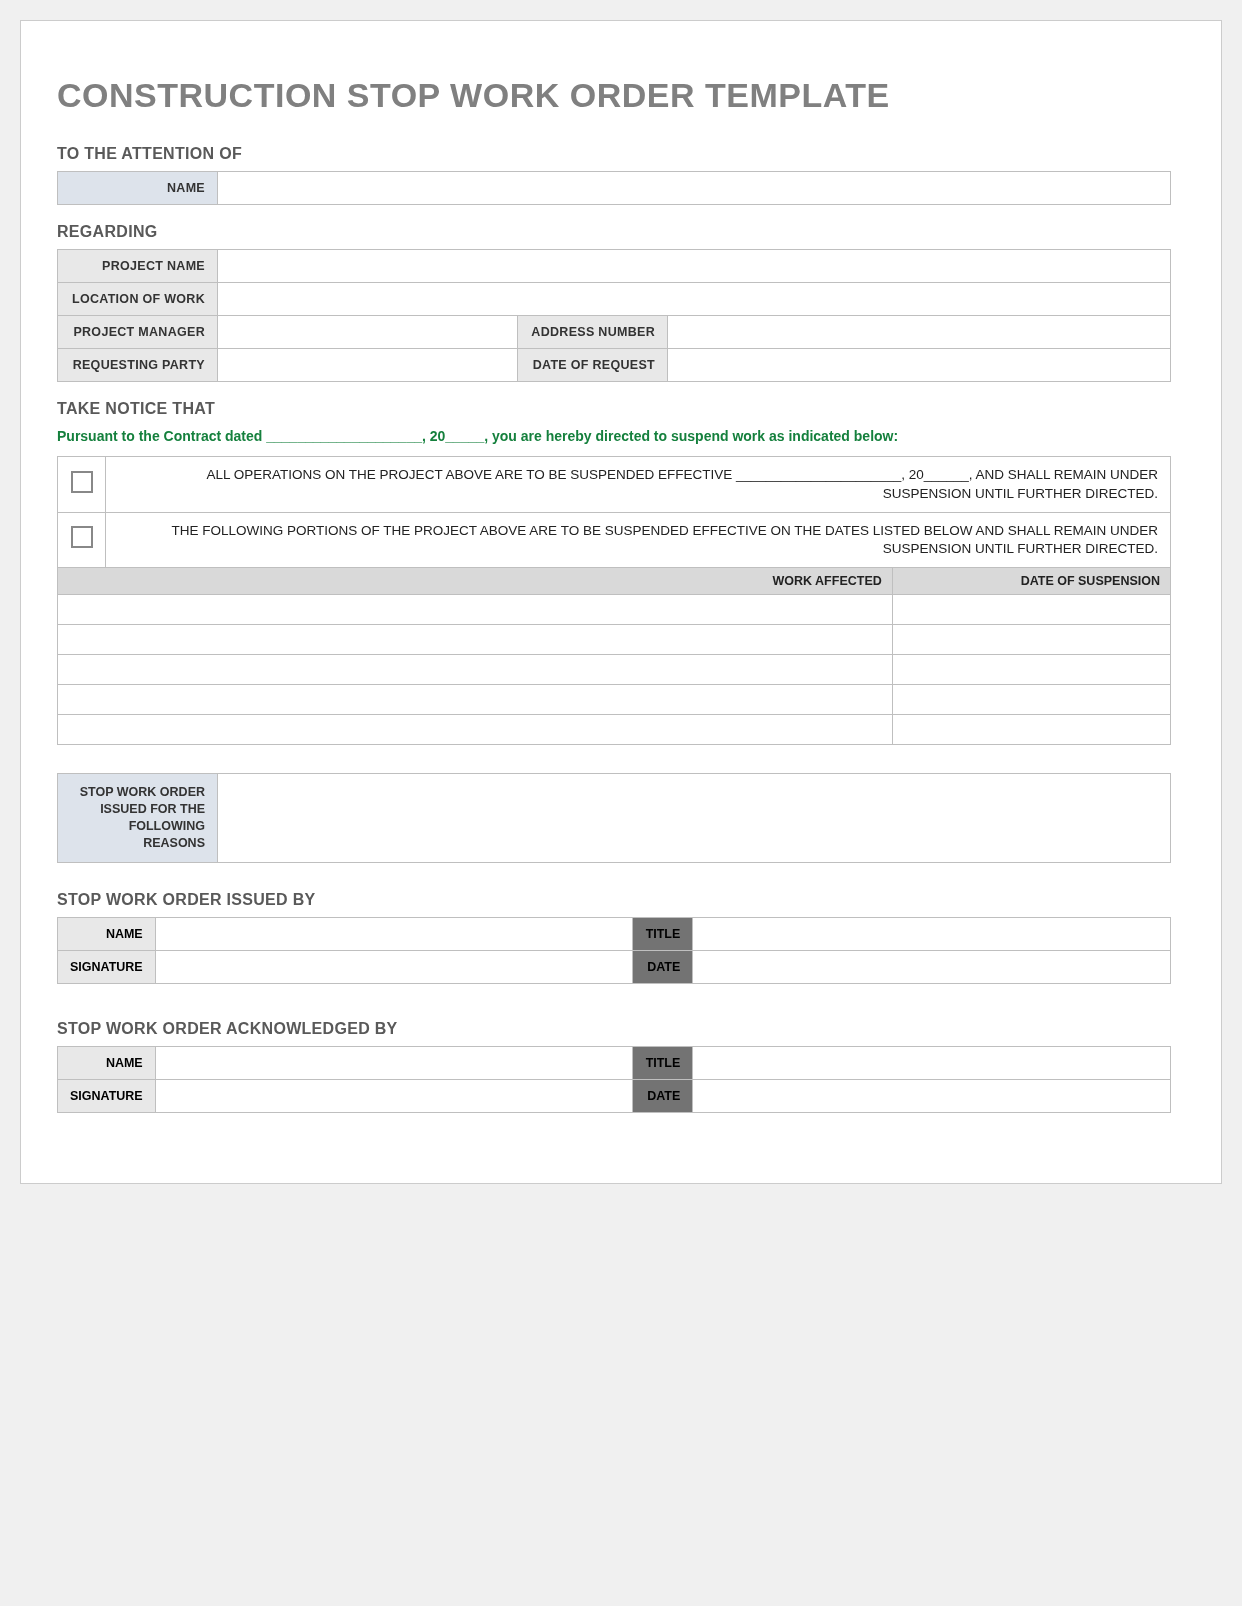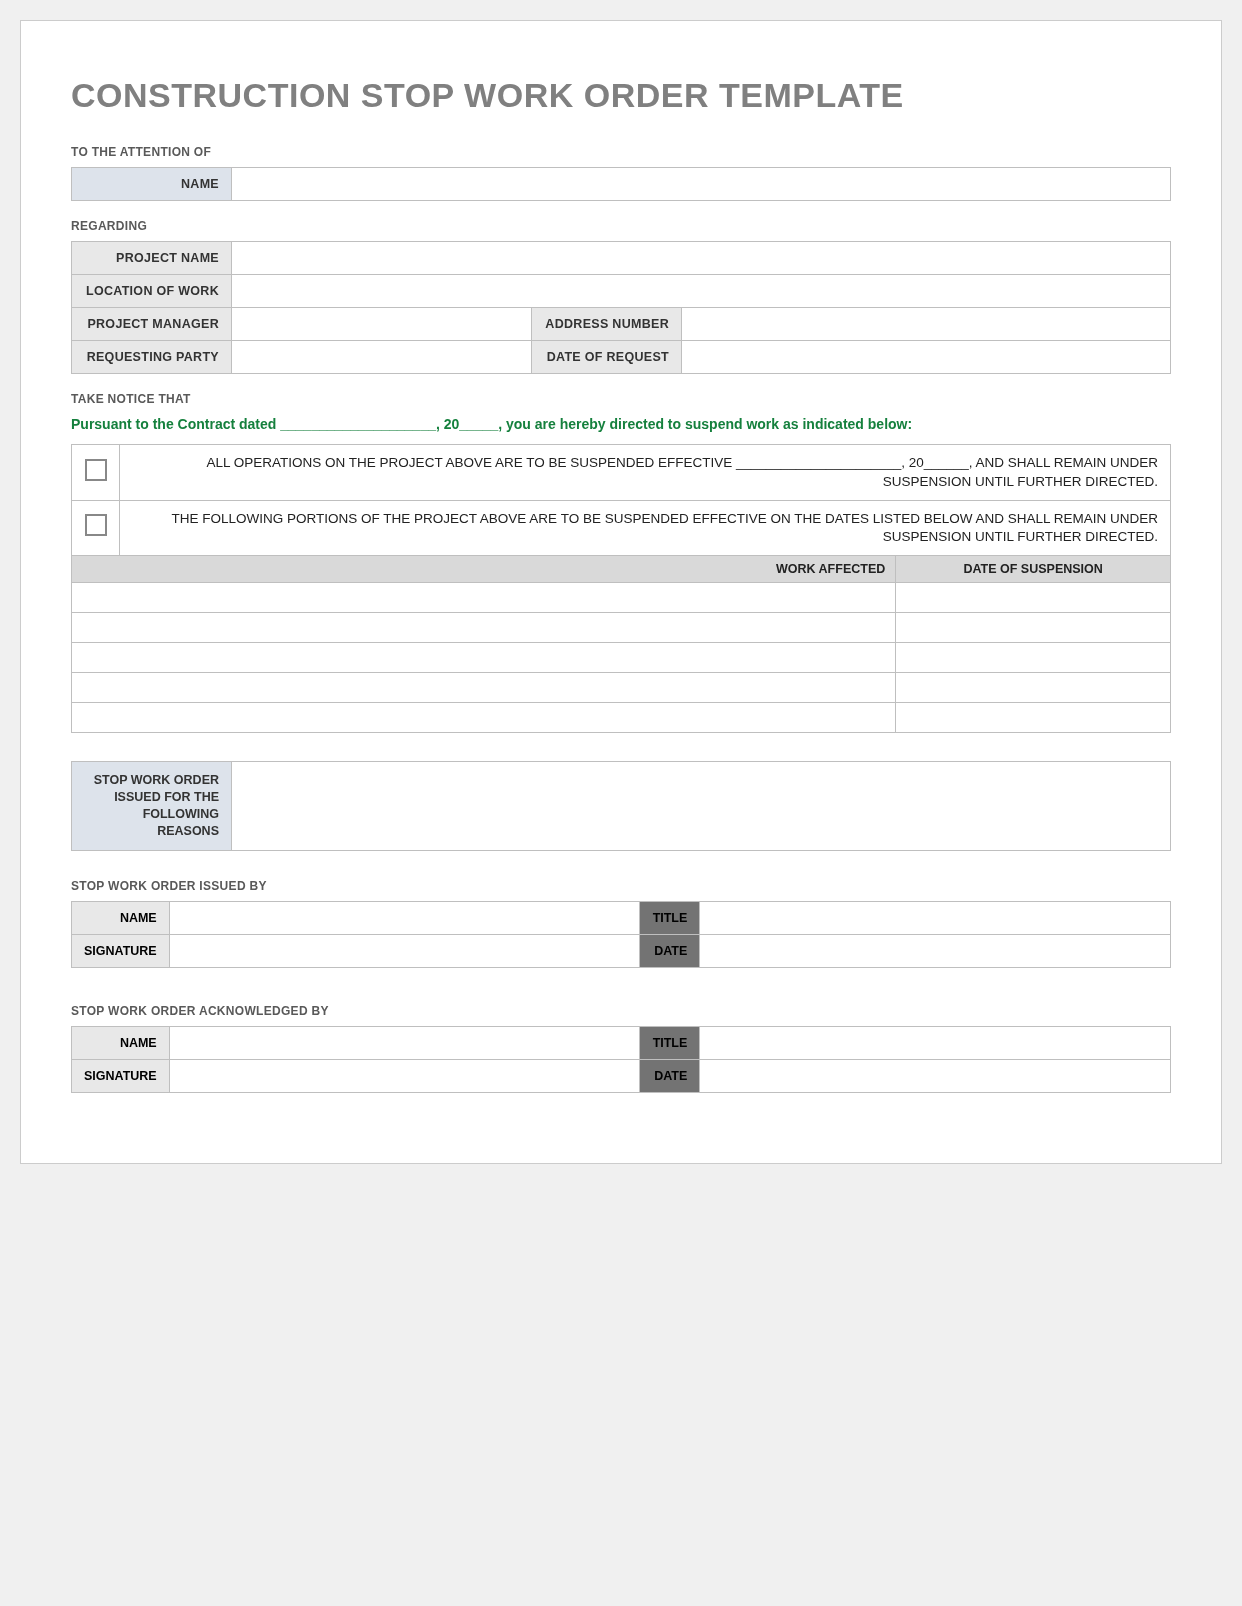--- a/index.html
+++ b/index.html
@@ -7,32 +7,32 @@
     margin: 0;
     padding: 20px;
     background: #f0f0f0;
     font-family: Arial, Helvetica, sans-serif;
   }
   .page {
     width: 1202px;
     margin: 0 auto;
     background: #fff;
     border: 1px solid #ccc;
-    padding: 55px 50px 70px 50px;
+    padding: 55px 50px 70px 36px;
   }
   .doc-title {
     font-size: 34px;
     font-weight: bold;
     color: #808080;
     letter-spacing: 0.5px;
     line-height: 1.15;
     margin-bottom: 30px;
   }
   .section-heading {
-    font-size: 12px;
+    font-size: 16px;
     font-weight: bold;
     color: #595959;
     margin: 18px 0 8px 0;
     letter-spacing: 0.3px;
   }
   table {
     width: 100%;
     border-collapse: collapse;
   }
   table td, table th {
@@ -177,21 +177,21 @@
       </td>
       <td>THE FOLLOWING PORTIONS OF THE PROJECT ABOVE ARE TO BE SUSPENDED EFFECTIVE ON THE DATES LISTED BELOW AND SHALL REMAIN UNDER SUSPENSION UNTIL FURTHER DIRECTED.</td>
     </tr>
   </tbody>
     </table>
 
   <table style="margin-top:-1px">
     <tbody>
         <tr class="header-row">
       <td style="width:75%">WORK AFFECTED</td>
-      <td style="text-align:center">DATE OF SUSPENSION</td>
+      <td style="text-align:right">DATE OF SUSPENSION</td>
     </tr>
     <tr class="empty-row">
           <td></td>
           <td></td>
         </tr>
     <tr class="empty-row">
           <td></td>
           <td></td>
         </tr>
     <tr class="empty-row">

